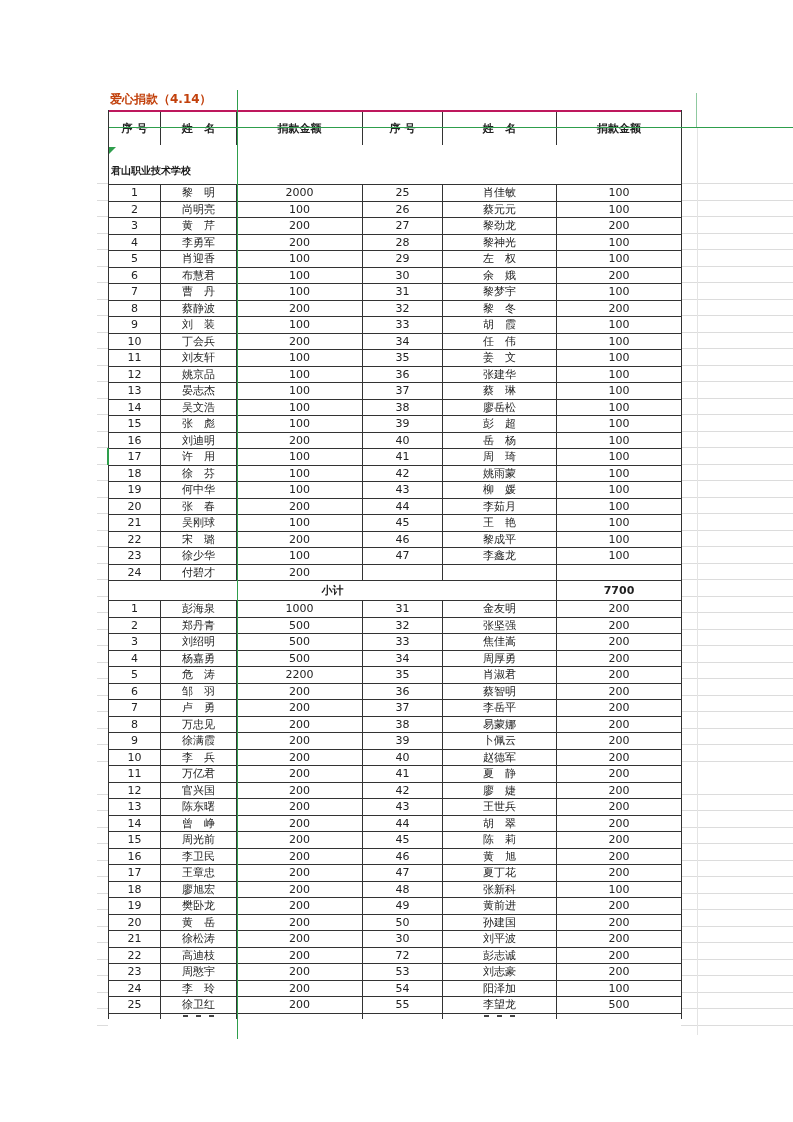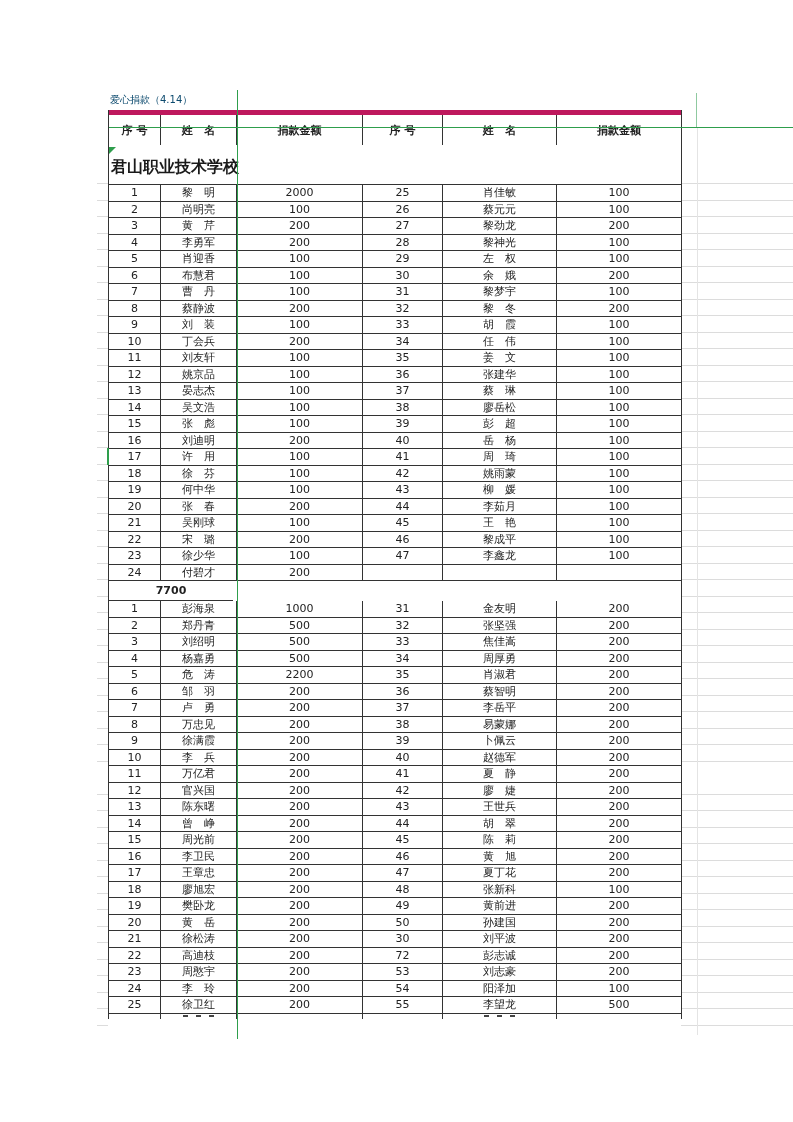--- a/index.html
+++ b/index.html
@@ -1,35 +1,35 @@
 <!DOCTYPE html>
 <html><head>
 <meta charset="utf-8">
 <style>
   html,body{margin:0;padding:0;background:#ffffff;}
   body{width:793px;height:1122px;font-family:"DejaVu Sans","Liberation Sans",sans-serif;color:#1a1a1a;}
   .page{position:relative;width:793px;height:1122px;overflow:hidden;background:#fff;}
 
   
   .clipped-title{position:absolute;left:110px;top:93px;width:138px;height:13px;overflow:hidden;
-    font-weight:normal;font-size:10px;line-height:13px;white-space:nowrap;color:#0c4a6e;filter:blur(.3px);}
+    font-weight:bold;font-size:12px;line-height:13px;white-space:nowrap;color:#c2410c;filter:blur(.3px);}
 
   
   .tbl{position:absolute;left:108px;top:110px;width:572px;box-sizing:content-box;
     border-left:1px solid #333;border-right:1px solid #333;}
   .row{display:flex;height:16.5px;box-sizing:border-box;}
   .cell{box-sizing:border-box;border-right:1px solid #333;border-bottom:1px solid #333;
     display:flex;align-items:center;justify-content:center;font-size:11px;line-height:1;
     overflow:hidden;white-space:pre;color:#222;}
   .c0{width:52px}.c1{width:76px}.c2{width:126px}.c3{width:80px}.c4{width:114px}.c5{width:124px;border-right:none}
-  .hdr{height:35px;border-top:5px solid #be185d;text-align:center;}
+  .hdr{height:35px;border-top:2px solid #be185d;text-align:center;}
   .hdr .cell{font-weight:bold;border-bottom:none;}
   .band{position:relative;height:40px;border-bottom:1px solid #333;display:flex;align-items:flex-end;box-sizing:border-box;padding:0 0 6px 2px;}
   .band2{height:37px;}
-  .band-title{font-weight:bold;font-size:16px;}
+  .band-title{font-weight:bold;font-size:10px;}
   .flag{position:absolute;left:0;top:2px;width:0;height:0;border-top:7px solid #2e9e4c;border-right:7px solid transparent;}
   .subrow{height:20px;}
   .subrow .cell{font-weight:bold;}
   .sub0{width:448px;}
   .partialrow{height:5px;}
   .partialrow .cell{border-bottom:none;align-items:flex-start;}
   .tick{display:inline-block;width:5px;height:2px;background:#444;margin:1px 4px 0 4px;}
 
   
   .green-v{position:absolute;left:128px;top:-20px;width:1px;height:949px;background:#2e9e4c;z-index:5;}
@@ -255,20 +255,21 @@
       </div>
       <div class="row">
         <div class="cell c0">24</div>
         <div class="cell c1">付碧才</div>
         <div class="cell c2">200</div>
         <div class="cell c3"></div>
         <div class="cell c4"></div>
         <div class="cell c5"></div>
       </div>
       <div class="row subrow">
+        <div class="cell sub0">小计</div>
         <div class="cell c5">7700</div>
       </div>
       <div class="row">
         <div class="cell c0">1</div>
         <div class="cell c1">彭海泉</div>
         <div class="cell c2">1000</div>
         <div class="cell c3">31</div>
         <div class="cell c4">金友明</div>
         <div class="cell c5">200</div>
       </div>

